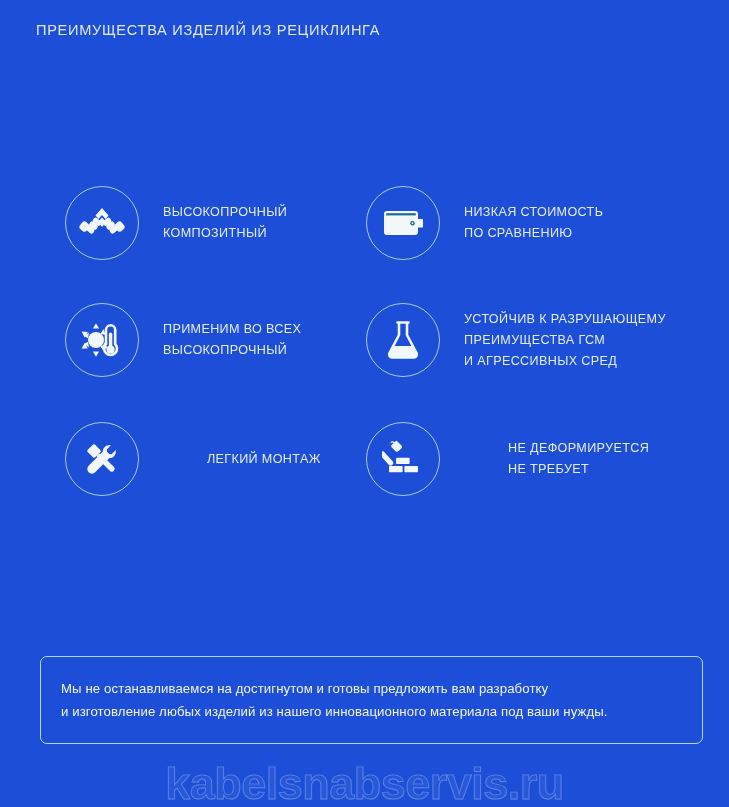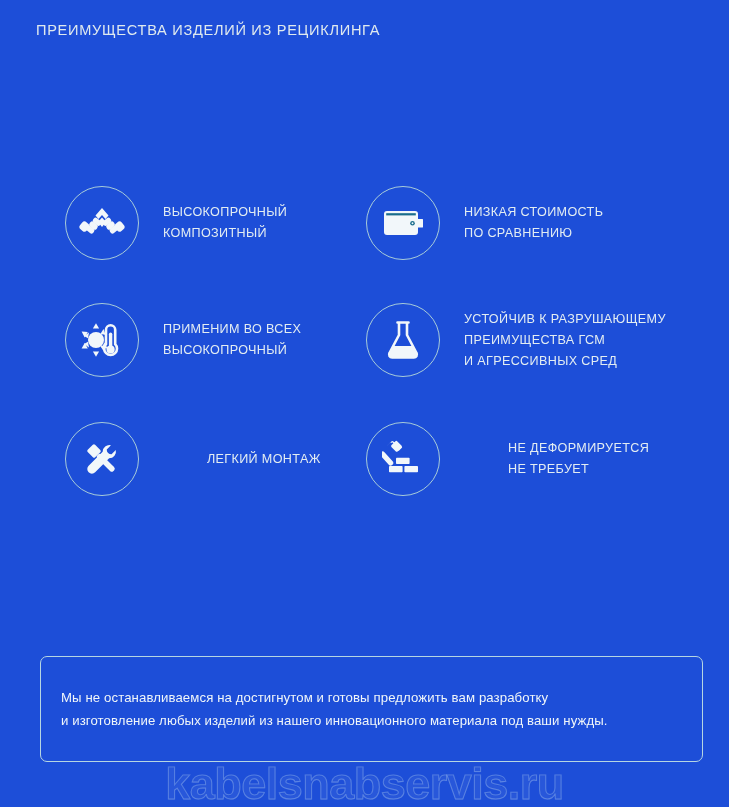--- a/index.html
+++ b/index.html
@@ -84,21 +84,21 @@
     white-space: nowrap;
   }
   .feature-text .line { display: block; }
 
   
   .note-box {
     position: absolute;
     left: 40px;
     top: 656px;
     width: 663px;
-    height: 106px;
+    height: 88px;
     box-sizing: border-box;
     border: 1.4px solid #b6d6e2;
     border-radius: 7px;
     display: flex;
     align-items: center;
   }
   .note-text {
     margin-left: 20px;
     color: #f0f6f9;
     font-size: 13.2px;

